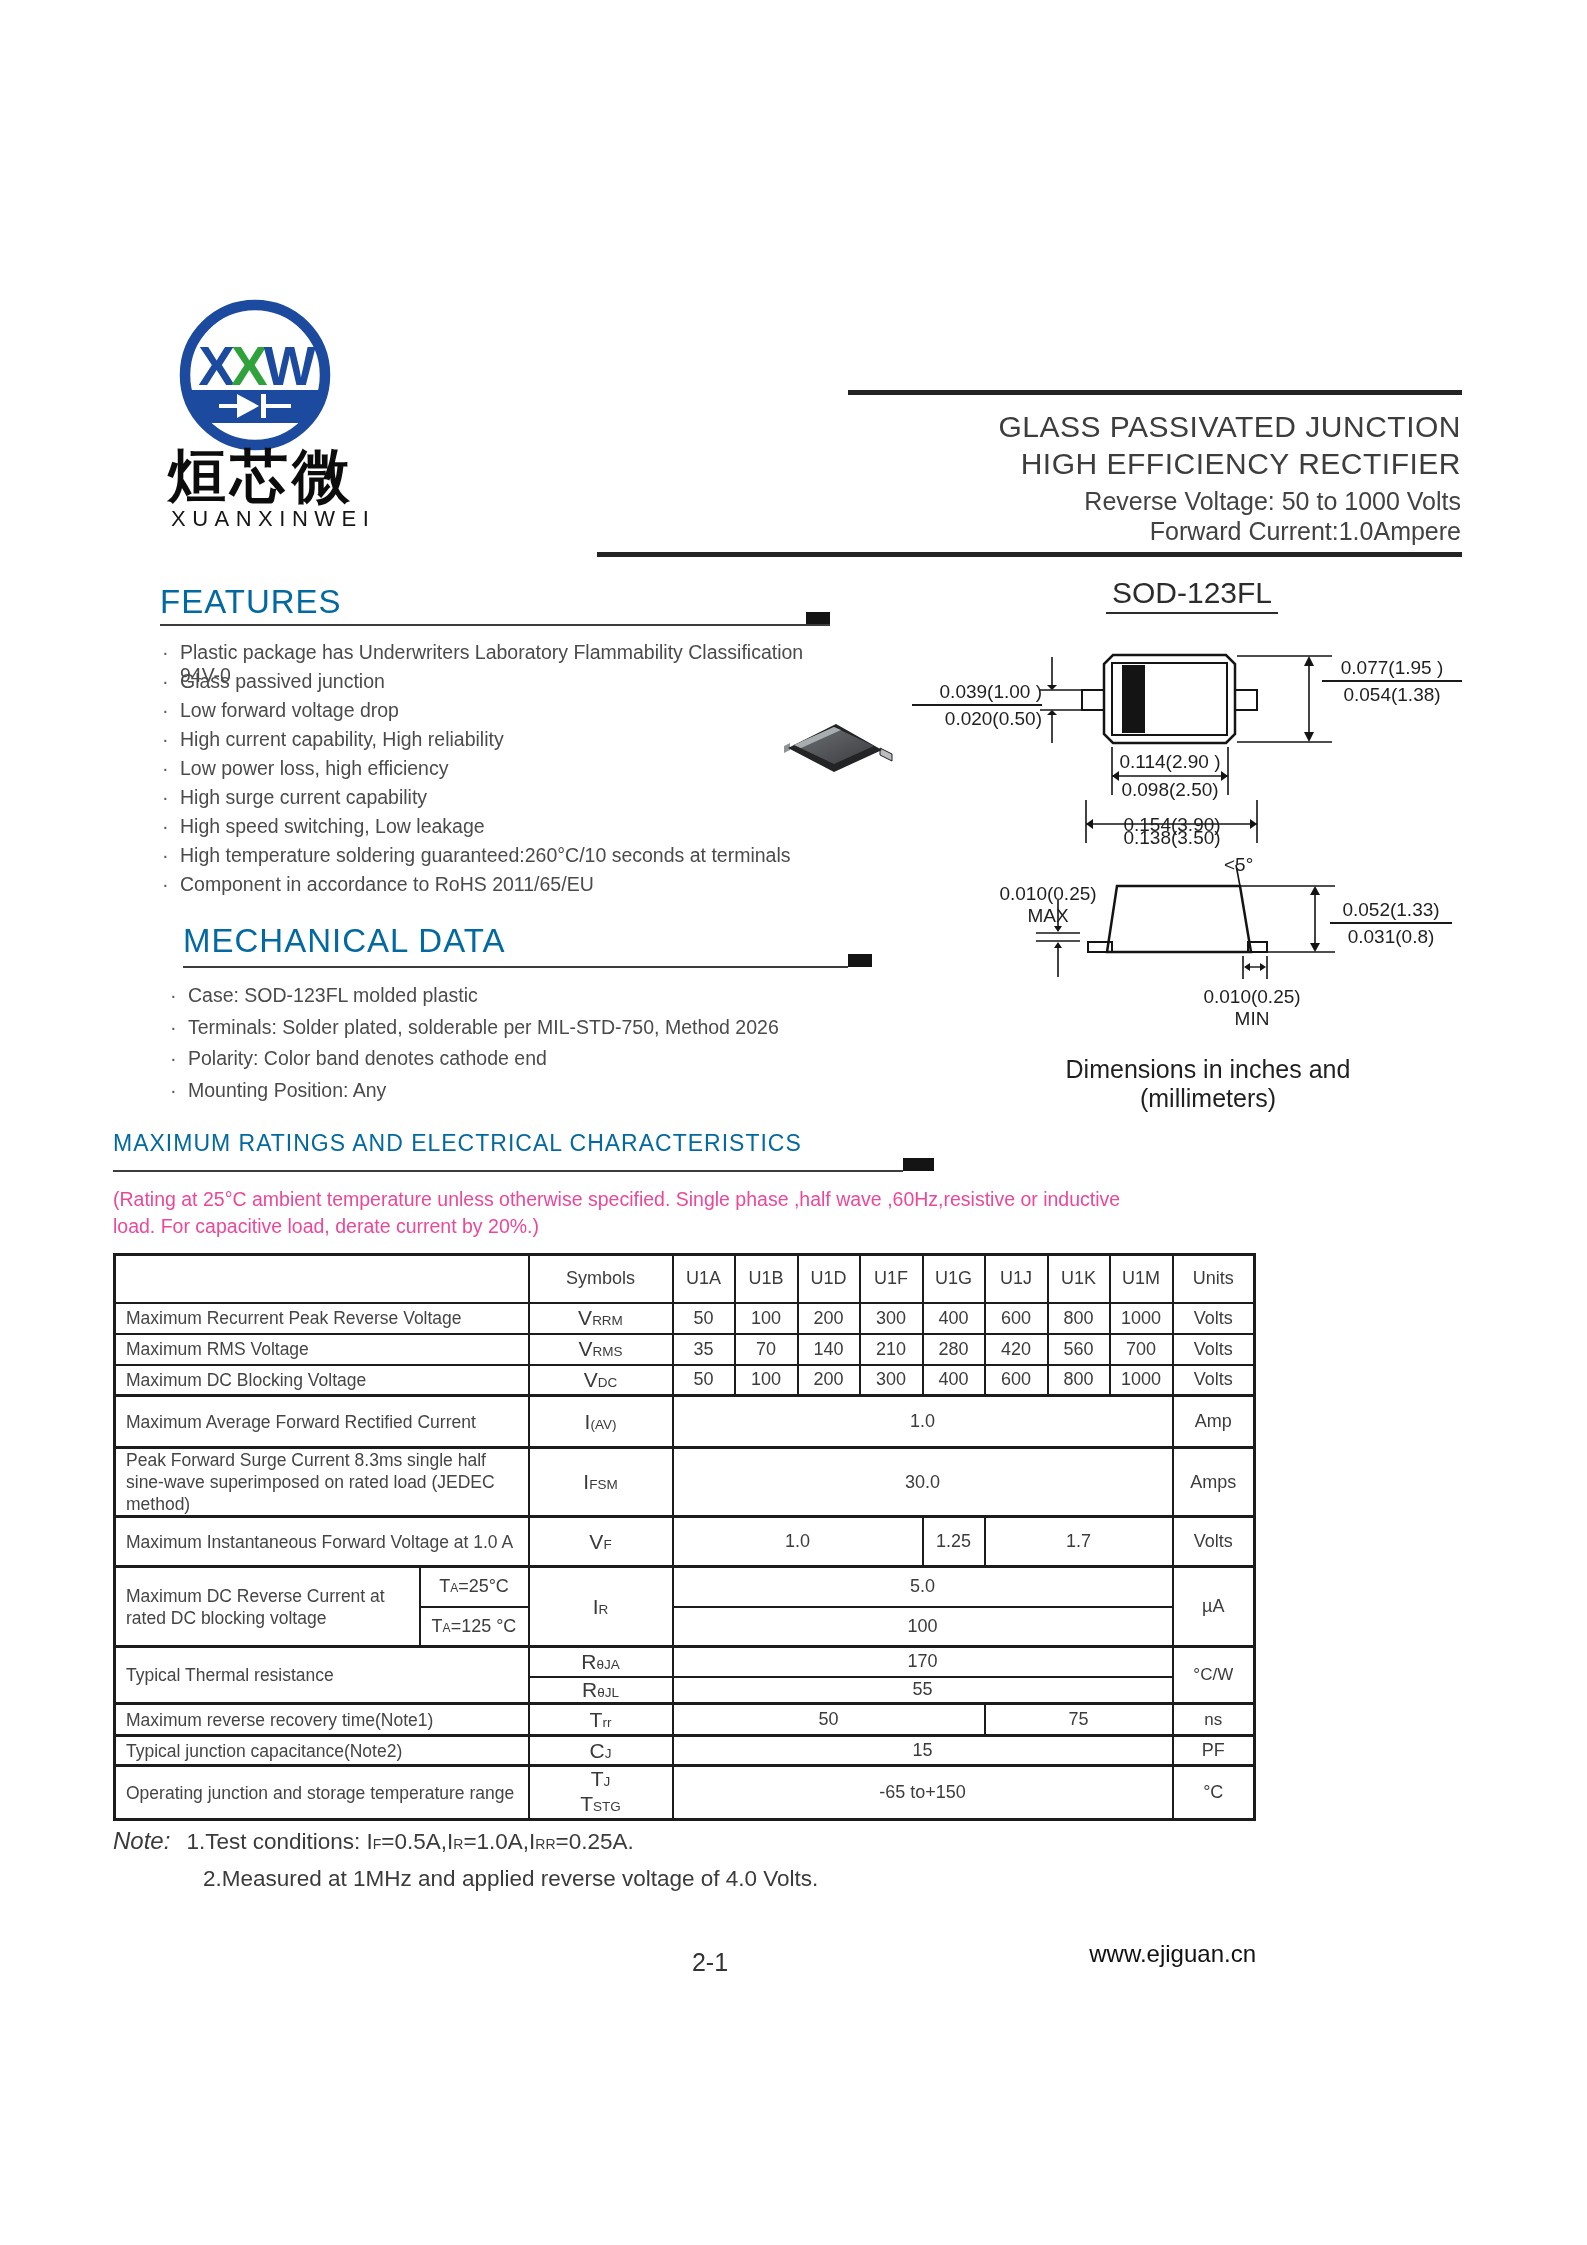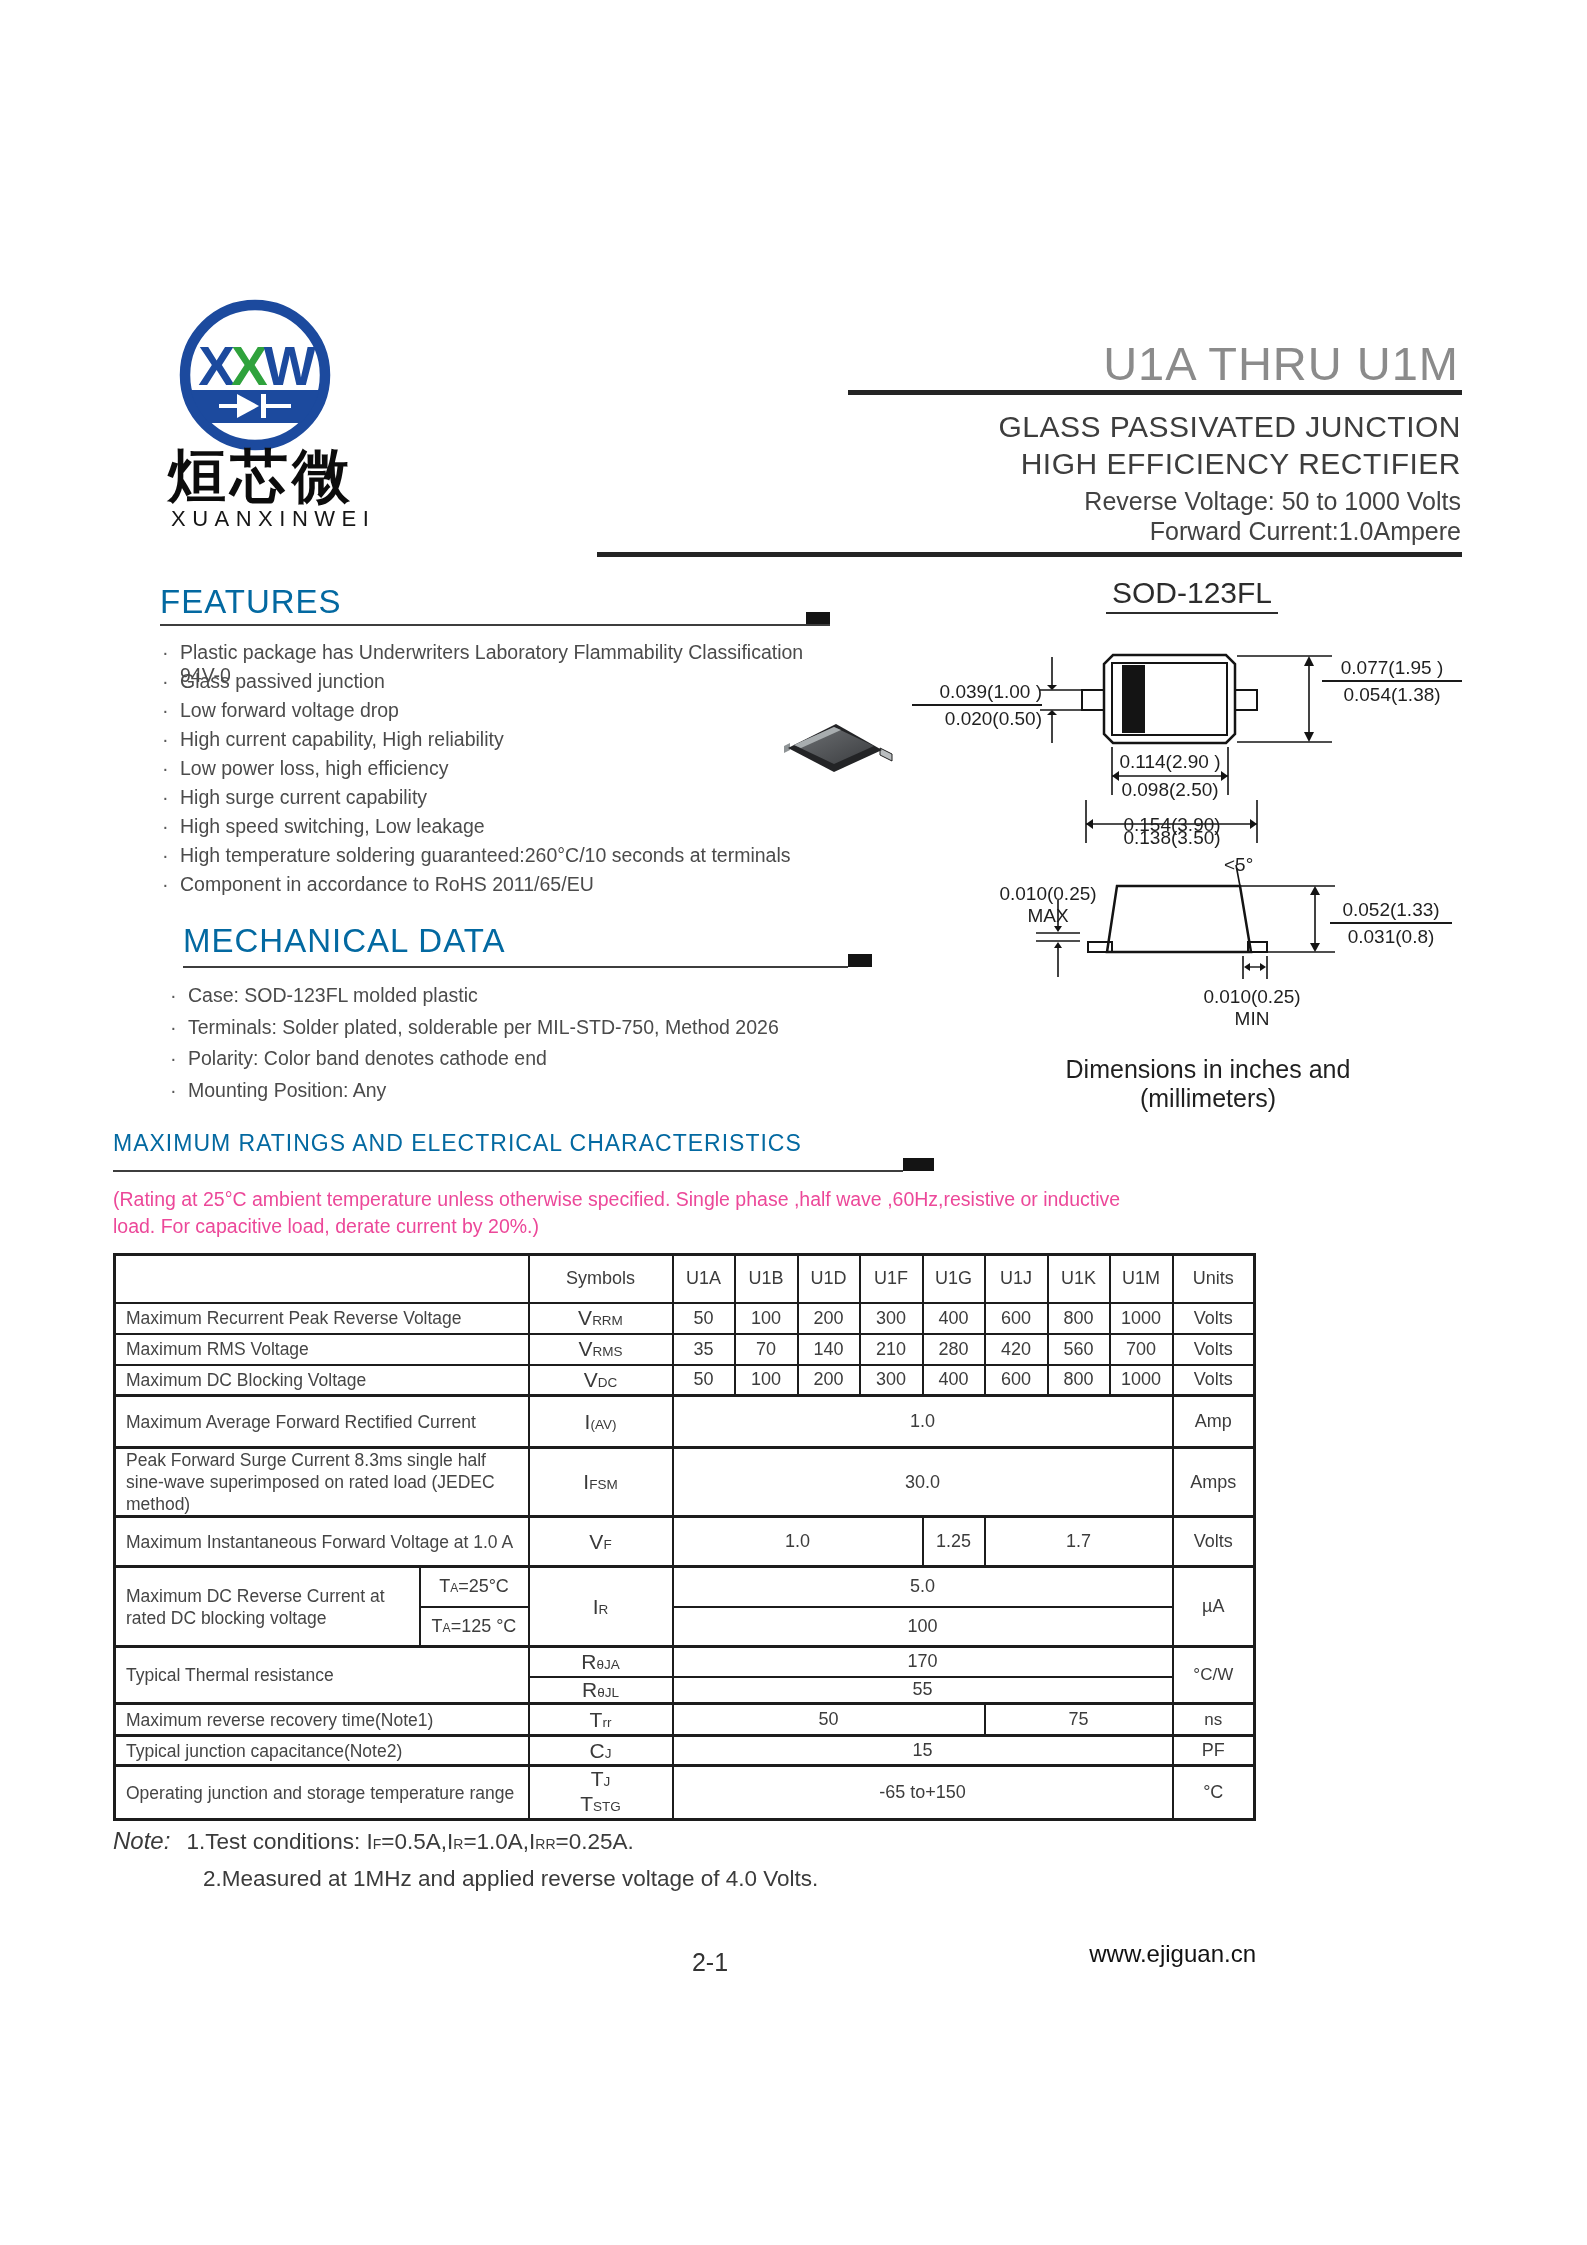--- a/index.html
+++ b/index.html
@@ -75,21 +75,20 @@
     <g>
       <line x1="44" y1="111" x2="62" y2="111" stroke="#ffffff" stroke-width="4"></line>
       <polygon points="62,99 62,123 84,111" fill="#ffffff"></polygon>
       <rect x="86" y="99" width="5" height="24" fill="#ffffff"></rect>
       <line x1="91" y1="111" x2="116" y2="111" stroke="#ffffff" stroke-width="4"></line>
     </g>
   </svg>
   <div class="abs cn-name" style="left:168px;top:438px;">烜芯微</div>
   <div class="abs en-name" style="left:171px;top:506px;">XUANXINWEI</div>
 
-  <div class="abs part-range" style="right:128px;top:336px;width:760px;">U1A THRU U1M</div>
   <div class="bar" style="left:848px;top:390px;width:614px;"></div>
   <div class="subt big" style="top:410px;width:700px;">GLASS PASSIVATED JUNCTION</div>
   <div class="subt big" style="top:447px;width:700px;">HIGH EFFICIENCY RECTIFIER</div>
   <div class="subt small" style="top:487px;width:700px;">Reverse Voltage: 50 to 1000 Volts</div>
   <div class="subt small" style="top:517px;width:700px;">Forward Current:1.0Ampere</div>
   <div class="bar" style="left:597px;top:552px;width:865px;"></div>
 
   <div class="abs h1" style="left:160px;top:583px;">FEATURES</div>
   <div class="rule" style="left:160px;top:624px;width:670px;"></div>
   <div class="sq" style="left:806px;top:612px;width:24px;height:12px;"></div>

